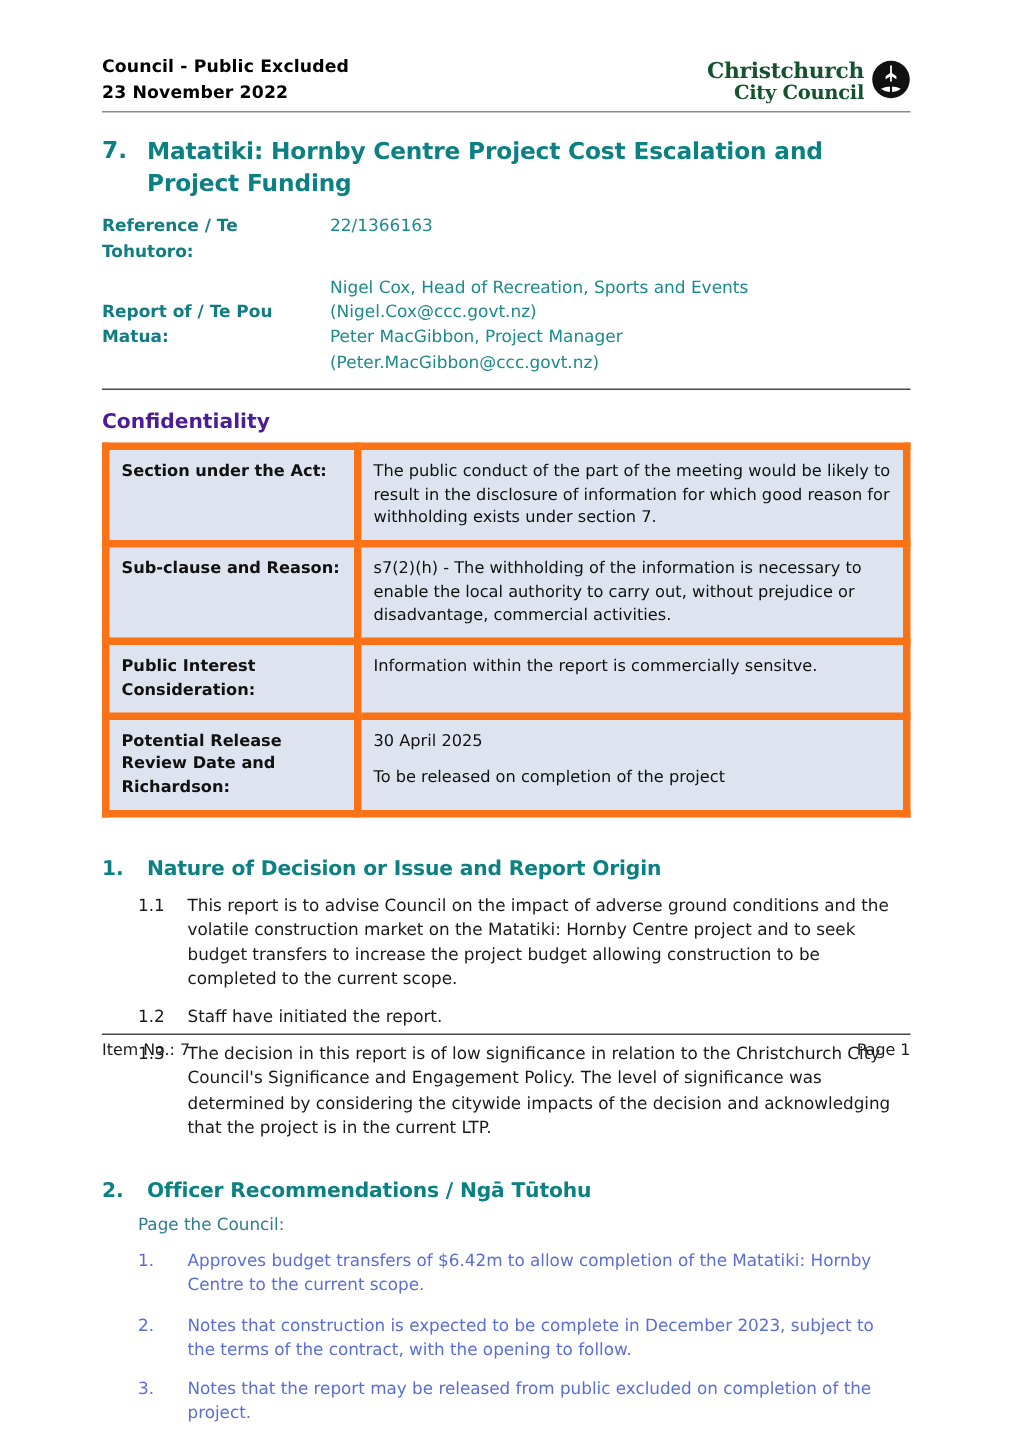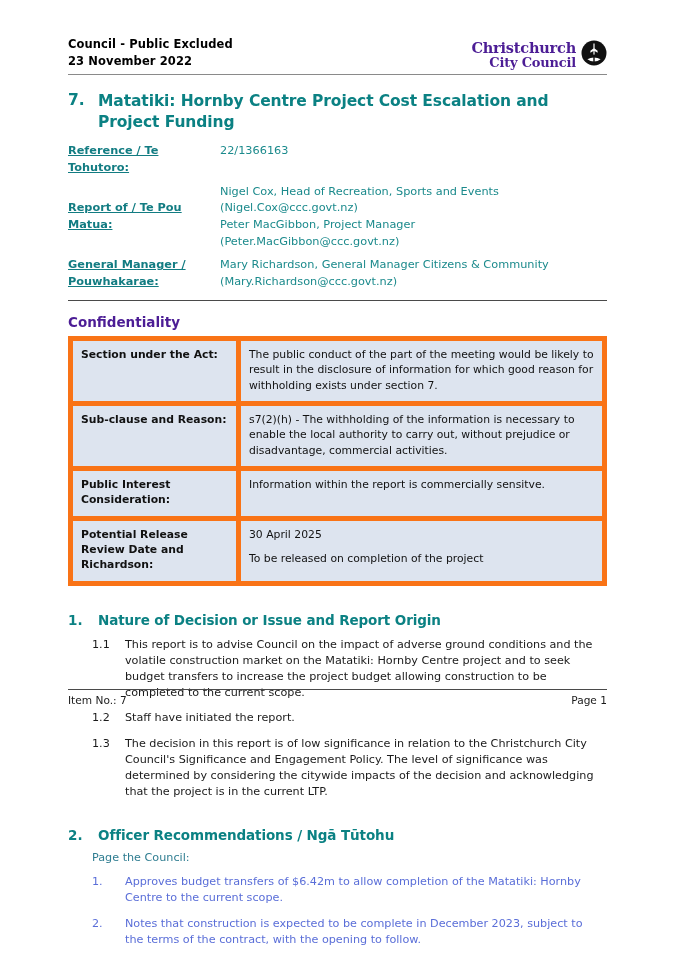--- a/index.html
+++ b/index.html
@@ -41,21 +41,21 @@
   .header-logo {
     display: flex;
     align-items: center;
     gap: 5px;
     padding-top: 4px;
   }
   .logo-words {
     text-align: right;
     font-family: "DejaVu Serif", "Liberation Serif", serif;
     font-weight: bold;
-    color: #4c1d95;
+    color: #14532d;
     line-height: 1.08;
   }
   .logo-words .l1 { font-size: 14.5px; letter-spacing: -0.2px; }
   .logo-words .l2 { font-size: 13px; letter-spacing: -0.2px; }
   .logo-mark { display: block; }
   .header-rule {
     border-top: 1.6px solid #8a8a8a;
     margin-top: 4px;
   }
 
@@ -89,21 +89,20 @@
   .meta-row {
     display: flex;
     align-items: flex-start;
   }
   .meta-row + .meta-row { margin-top: 7px; }
   .meta-label {
     flex: 0 0 152px;
     width: 152px;
     font-weight: bold;
     color: #127c82;
-    text-decoration: underline;
   }
   .meta-label.valign-mid { align-self: center; }
   .meta-value { flex: 1; }
   .meta-value div { white-space: nowrap; }
   .meta-rule {
     border-top: 1.6px solid #4a4a4a;
     margin-top: 9px;
   }
 
   
@@ -249,27 +248,20 @@
       <div class="meta-label">Reference / Te Tohutoro:</div>
       <div class="meta-value">22/1366163</div>
     </div>
     <div class="meta-row">
       <div class="meta-label valign-mid">Report of / Te Pou Matua:</div>
       <div class="meta-value">
         <div>Nigel Cox, Head of Recreation, Sports and Events</div>
         <div>(Nigel.Cox@ccc.govt.nz)</div>
         <div>Peter MacGibbon, Project Manager</div>
         <div>(Peter.MacGibbon@ccc.govt.nz)</div>
-      </div>
-    </div>
-    <div class="meta-row">
-      <div class="meta-label valign-mid">General Manager / Pouwhakarae:</div>
-      <div class="meta-value">
-        <div>Mary Richardson, General Manager Citizens &amp; Community</div>
-        <div>(Mary.Richardson@ccc.govt.nz)</div>
       </div>
     </div>
   </div>
   <div class="meta-rule"></div>
 
   <div class="conf-heading">Confidentiality</div>
   <table class="conf">
     <tbody>
       <tr>
         <td class="k">Section under the Act:</td>

